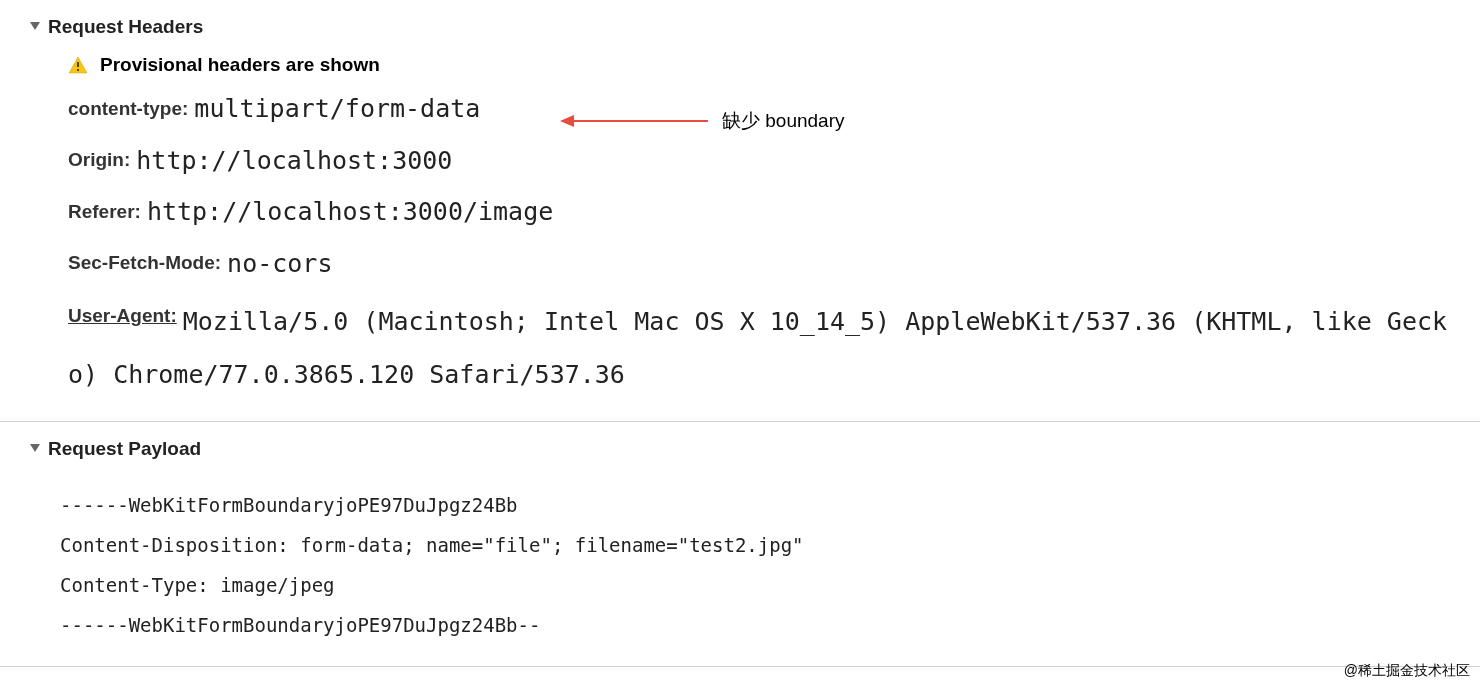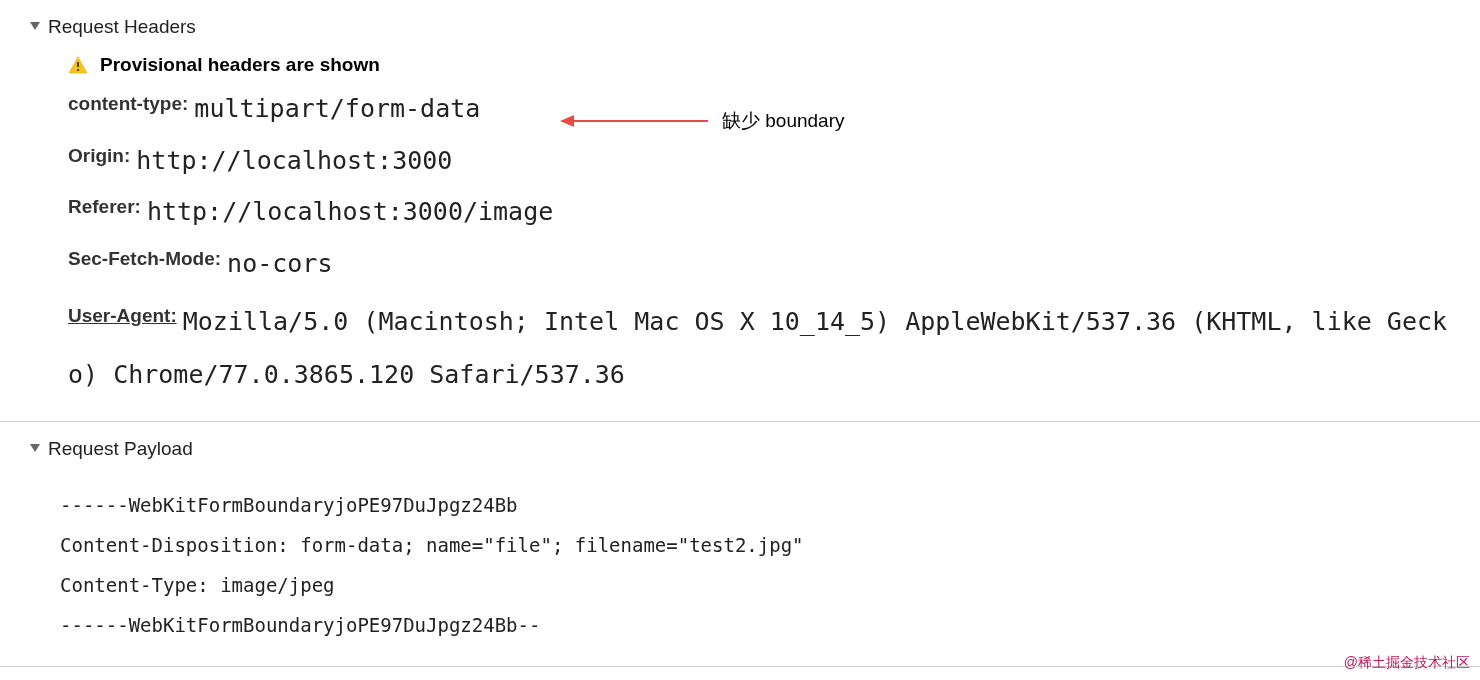--- a/index.html
+++ b/index.html
@@ -31,21 +31,21 @@
       display: inline-block;
       width: 0;
       height: 0;
       border-left: 5px solid transparent;
       border-right: 5px solid transparent;
       border-top: 8px solid #666;
       margin-right: 8px;
       transform: translateY(-1px);
     }
     .section-title {
-      font-weight: 400;
+      font-weight: 700;
       color: #222;
       font-size: 19px;
     }
     .section-body {
       padding-left: 68px;
       padding-right: 30px;
       padding-top: 12px;
     }
     .warning-row {
       display: flex;
@@ -58,21 +58,21 @@
       margin-right: 12px;
       flex-shrink: 0;
     }
     .warning-text {
       font-weight: 700;
       font-size: 19px;
       color: #000;
     }
     .header-row {
       display: flex;
-      align-items: flex-start;
+      align-items: center;
       margin-bottom: 14px;
       line-height: 1.5;
       position: relative;
     }
     .header-name {
       font-weight: 700;
       color: #333;
       font-size: 19px;
       margin-right: 6px;
       white-space: nowrap;
@@ -120,23 +120,23 @@
       height: 20px;
     }
     .annotation-text {
       color: #000000;
       font-size: 19px;
       margin-left: 12px;
       font-family: -apple-system, BlinkMacSystemFont, sans-serif;
     }
     .watermark {
       position: absolute;
-      bottom: 8px;
+      bottom: 0;
       right: 10px;
-      color: #be185d;
+      color: #000000;
       font-size: 14px;
     }
   </style>
 </head>
 <body>
 
 <div class="section">
   <div class="section-header">
     <span class="disclosure-triangle"></span>
     <span class="section-title">Request Headers</span>

